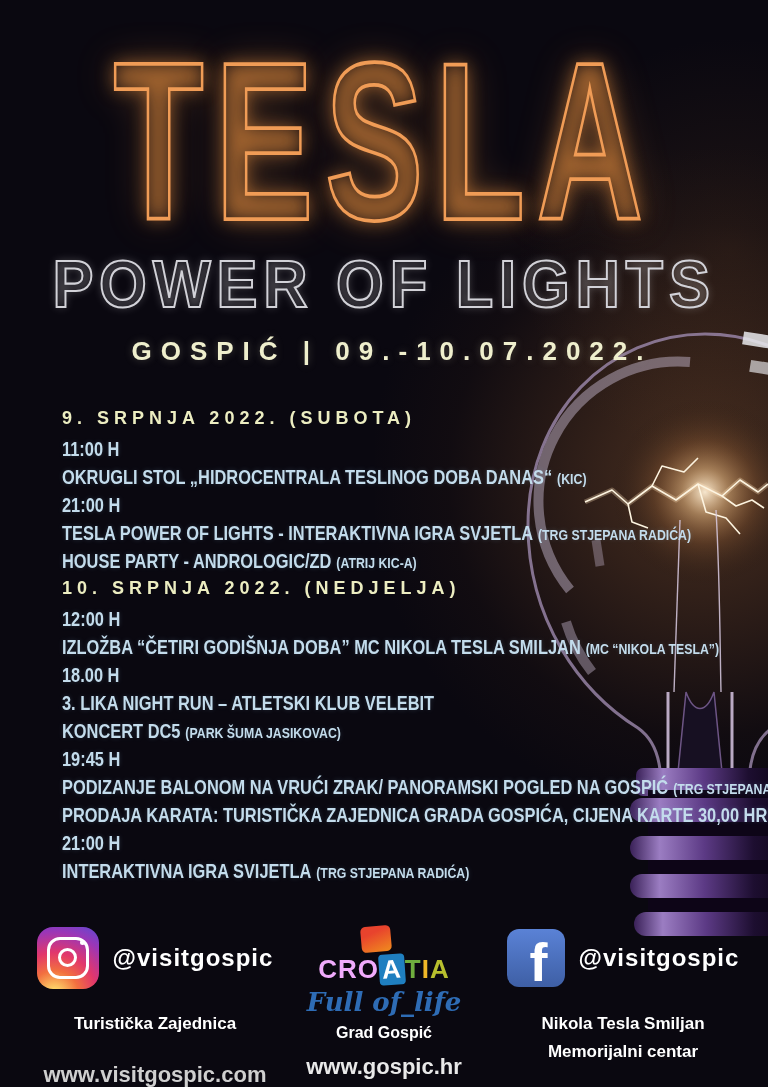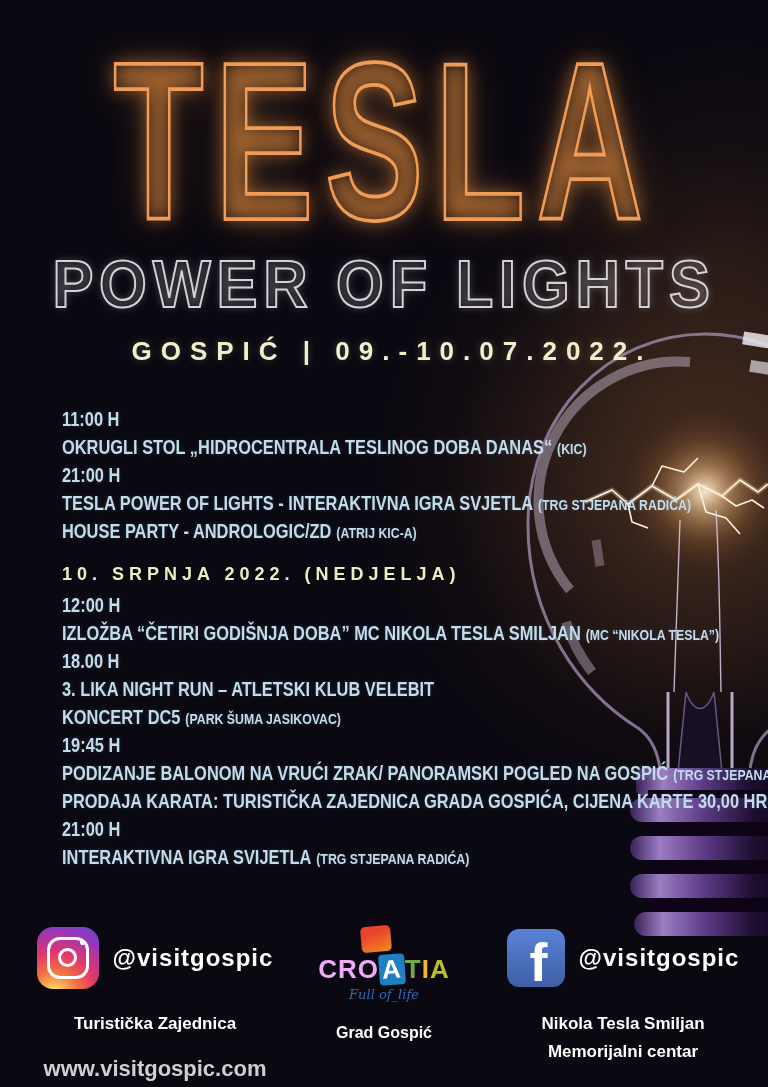--- a/index.html
+++ b/index.html
@@ -41,62 +41,62 @@
     .subtitle { -webkit-text-stroke:2px #d2d2d8; color:transparent; }
   }
   .dateline {
     position:absolute; top:336px; left:8px; width:768px; z-index:2;
     text-align:center; font-weight:bold; font-size:26px; letter-spacing:9px;
     color:#efefcd; text-shadow:0 0 8px rgba(240,240,190,0.25);
     white-space:nowrap;
   }
   
   .schedule { position:absolute; left:62px; top:406px; width:700px; z-index:3; }
-  .day + .day { margin-top:16px; }
+  .day + .day { }
   .day-header {
     color:#ecedc1; font-weight:bold; font-size:18px; letter-spacing:5px;
     line-height:24px; margin-bottom:6px; white-space:nowrap;
   }
   .ev {
     color:#c3dcec; font-weight:bold; font-size:20px; line-height:26px;
     transform:scaleX(0.82); transform-origin:left center; white-space:nowrap;
     text-shadow:0 0 6px rgba(150,200,230,0.20);
   }
   .ev .venue { font-size:15px; margin-left:6px; }
   
   .footer { position:absolute; left:0; top:922px; width:768px; height:194px; z-index:3; color:#fff; }
   .col { position:absolute; top:0; text-align:center; }
   .col-left   { left:30px;  width:250px; }
   .col-center { left:289px; width:190px; }
   .col-right  { left:498px; width:250px; }
   .social-row { display:flex; align-items:center; justify-content:center; gap:14px; height:72px; }
   .handle { font-weight:bold; font-size:24px; letter-spacing:1px; }
   .org-name { margin-top:16px; font-weight:bold; font-size:17px; line-height:28px; }
-  .website  { margin-top:18px; font-weight:bold; font-size:22px; color:#cfcfcf; }
+  .website  { margin-top:24px; font-weight:bold; font-size:22px; color:#cfcfcf; }
   
   .ig-icon { position:relative; width:62px; height:62px; border-radius:16px; flex:0 0 auto;
     background:radial-gradient(circle at 28% 110%, #fdd268 8%, #f2703f 30%, #e2376b 52%, #9b36b7 78%, #5b4ad4 100%); }
   .ig-body { position:absolute; left:10px; top:10px; right:10px; bottom:10px; border:3.5px solid #fff; border-radius:13px; }
   .ig-lens { position:absolute; left:21px; top:21px; width:13px; height:13px; border:3.5px solid #fff; border-radius:50%; }
   .ig-dot  { position:absolute; right:14px; top:13px; width:5px; height:5px; border-radius:50%; background:#fff; }
   
   .fb-icon { width:58px; height:58px; border-radius:12px; flex:0 0 auto; overflow:hidden;
     background:linear-gradient(#5a82d6,#3e5fa5); color:#fff; font-weight:bold; font-size:54px;
     display:flex; align-items:flex-end; justify-content:center; line-height:50px; padding-left:6px; box-sizing:border-box; }
   
   .cro-logo { padding-top:4px; height:86px; }
   .cro-square { width:30px; height:26px; margin:0 auto 2px 72px; border-radius:5px;
     background:linear-gradient(160deg,#e8432d 30%,#f08c1e 100%); transform:rotate(-5deg); }
   .cro-word { font-weight:bold; font-size:26px; letter-spacing:1px; white-space:nowrap; }
   .cro-c  { color:#f0abfc; }
   .cro-a1 { display:inline-block; background:#1f7fc0; color:#fff; padding:0 3px; border-radius:4px; transform:rotate(-4deg); }
   .cro-t  { color:#6fae3e; }
   .cro-i  { color:#f0b728; }
   .cro-a2 { color:#b8bf2e; }
-  .cro-tagline { font-family:"DejaVu Serif", serif; font-style:italic; font-weight:normal; font-size:13px; color:#2e6cb5; margin-top:2px; }
+  .cro-tagline { font-family:"DejaVu Serif", serif; font-style:italic; font-weight:bold; font-size:26px; color:#2e6cb5; margin-top:2px; }
   .center-org { margin-top:12px; font-weight:bold; font-size:16px; }
   .center-web { margin-top:12px; font-weight:bold; font-size:22px; color:#e9e9e9; }
   .org2 { margin-top:20px; font-weight:bold; font-size:24px; }
 </style>
 </head>
 <body>
 
 <div class="poster">
 
   <div class="glow-warm"></div>
@@ -158,20 +158,21 @@
     </g>
   </svg>
 
   <div class="title">TESLA</div>
   <div class="subtitle">POWER OF LIGHTS</div>
   <div class="dateline">GOSPIĆ | 09.-10.07.2022.</div>
 
   <div class="schedule">
 
     <div class="day">
+      <div class="day-header">9. SRPNJA 2022. (SUBOTA)</div>
       <div class="ev"><span>11:00 H</span><span class="venue"></span></div>
       <div class="ev"><span>OKRUGLI STOL „HIDROCENTRALA TESLINOG DOBA DANAS“</span><span class="venue">(KIC)</span></div>
       <div class="ev"><span>21:00 H</span><span class="venue"></span></div>
       <div class="ev"><span>TESLA POWER OF LIGHTS - INTERAKTIVNA IGRA SVJETLA</span><span class="venue">(TRG STJEPANA RADIĆA)</span></div>
       <div class="ev"><span>HOUSE PARTY  - ANDROLOGIC/ZD</span><span class="venue">(ATRIJ KIC-A)</span></div>
     </div>
 
     <div class="day">
       <div class="day-header">10. SRPNJA 2022. (NEDJELJA)</div>
       <div class="ev"><span>12:00 H</span><span class="venue"></span></div>
@@ -205,20 +206,21 @@
       <div class="website">www.visitgospic.com</div>
     </div>
 
     <div class="col col-center">
       <div class="cro-logo">
         <div class="cro-square"></div>
         <div class="cro-word"><span class="cro-c">CRO</span><span class="cro-a1">A</span><span class="cro-t">T</span><span class="cro-i">I</span><span class="cro-a2">A</span></div>
         <div class="cro-tagline">Full of_life</div>
       </div>
       <div class="center-org">Grad Gospić</div>
+      <div class="center-web">www.gospic.hr</div>
     </div>
 
     <div class="col col-right">
       <div class="social-row">
         <div class="fb-icon">f</div>
         <div class="handle">@visitgospic</div>
       </div>
       <div class="org-name">
         <div>Nikola Tesla Smiljan</div>
         <div>Memorijalni centar</div>

